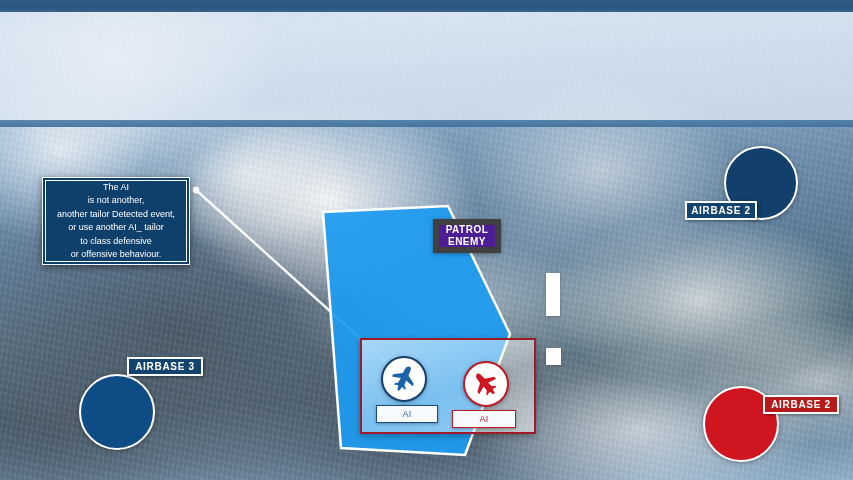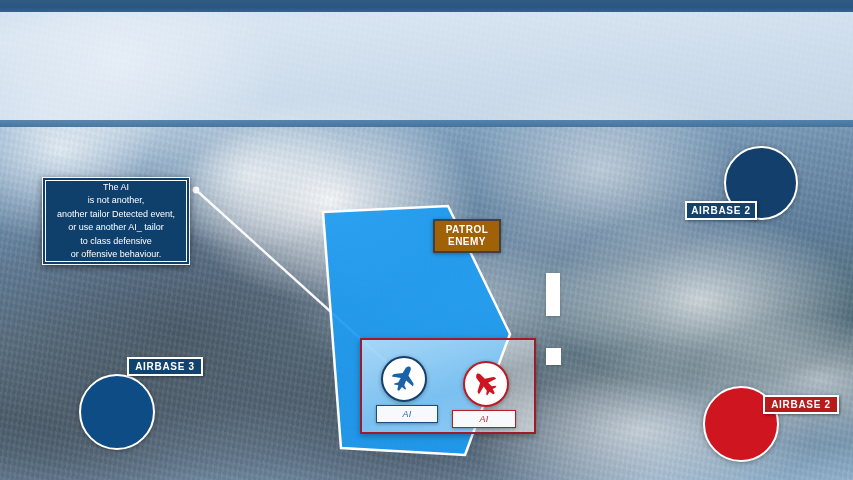--- a/index.html
+++ b/index.html
@@ -191,33 +191,32 @@
     position: absolute;
     box-sizing: border-box;
     height: 18px;
     background: #f7fafd;
     display: flex;
     align-items: center;
     justify-content: center;
     font-size: 9px;
     letter-spacing: 0.3px;
     box-shadow: 0 1px 3px rgba(0,0,0,0.3);
-    font-style: italic;
   }
   .ai-tag.blue { border: 1.5px solid #1a4d7e; color: #2b6aa5; }
   .ai-tag.red  { border: 1.5px solid #bb1b24; color: #c4222c; }
 
   
   .zone-tag {
     position: absolute;
     left: 433px; top: 219px;
     width: 68px; height: 34px;
     box-sizing: border-box;
-    background: #a16207;
-    border: 2px solid #404040;
+    background: #4c1d95;
+    border: 6px solid #404040;
     color: #ffffff;
     font-size: 10px;
     font-weight: bold;
     line-height: 1.25;
     letter-spacing: 0.5px;
     text-align: center;
     display: flex;
     flex-direction: column;
     align-items: center;
     justify-content: center;

